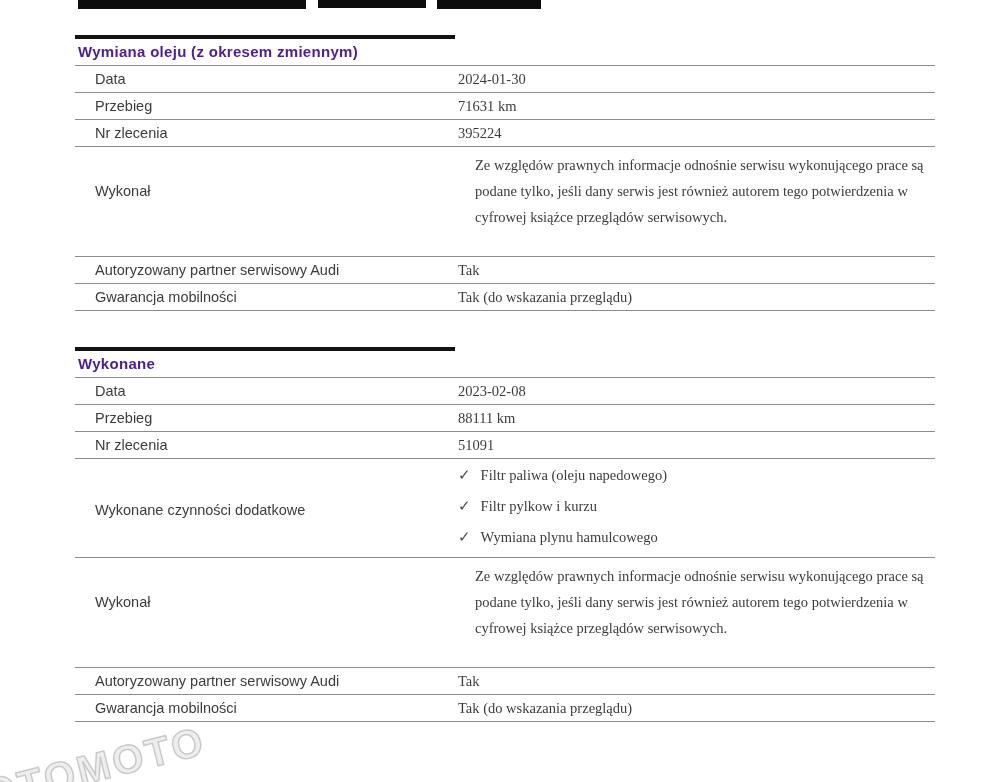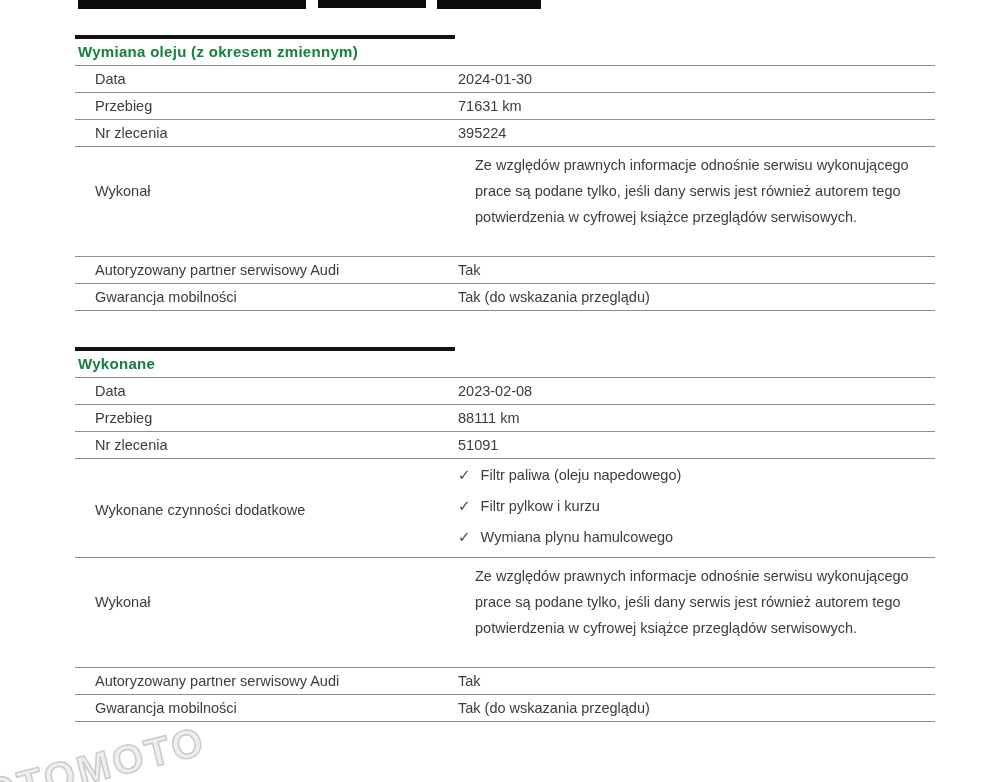--- a/index.html
+++ b/index.html
@@ -44,39 +44,40 @@
     width: 380px;
     height: 4px;
     background: #131313;
   }
   .section-title {
     margin: 0;
     padding: 4px 0 5px 3px;
     font-size: 15px;
     font-weight: bold;
     letter-spacing: 0.3px;
-    color: #15803d;
+    color: #4c1d95;
   }
 
   .row {
     display: flex;
     align-items: center;
     border-bottom: 1px solid #8c8c8c;
     padding: 4px 0 4px 0;
     line-height: 18px;
   }
   .row .label {
     flex: none;
     width: 383px;
     padding-left: 20px;
     box-sizing: border-box;
   }
   .row .value {
     flex: 1;
     padding-right: 6px;
+    font-family: Liberation Serif, serif;
   }
   .row.tall {
     padding-top: 5px;
     padding-bottom: 26px;
     gap: 17px;
   }
   .row.tall .value {
     line-height: 26px;
   }
   .row.checklist-row {

